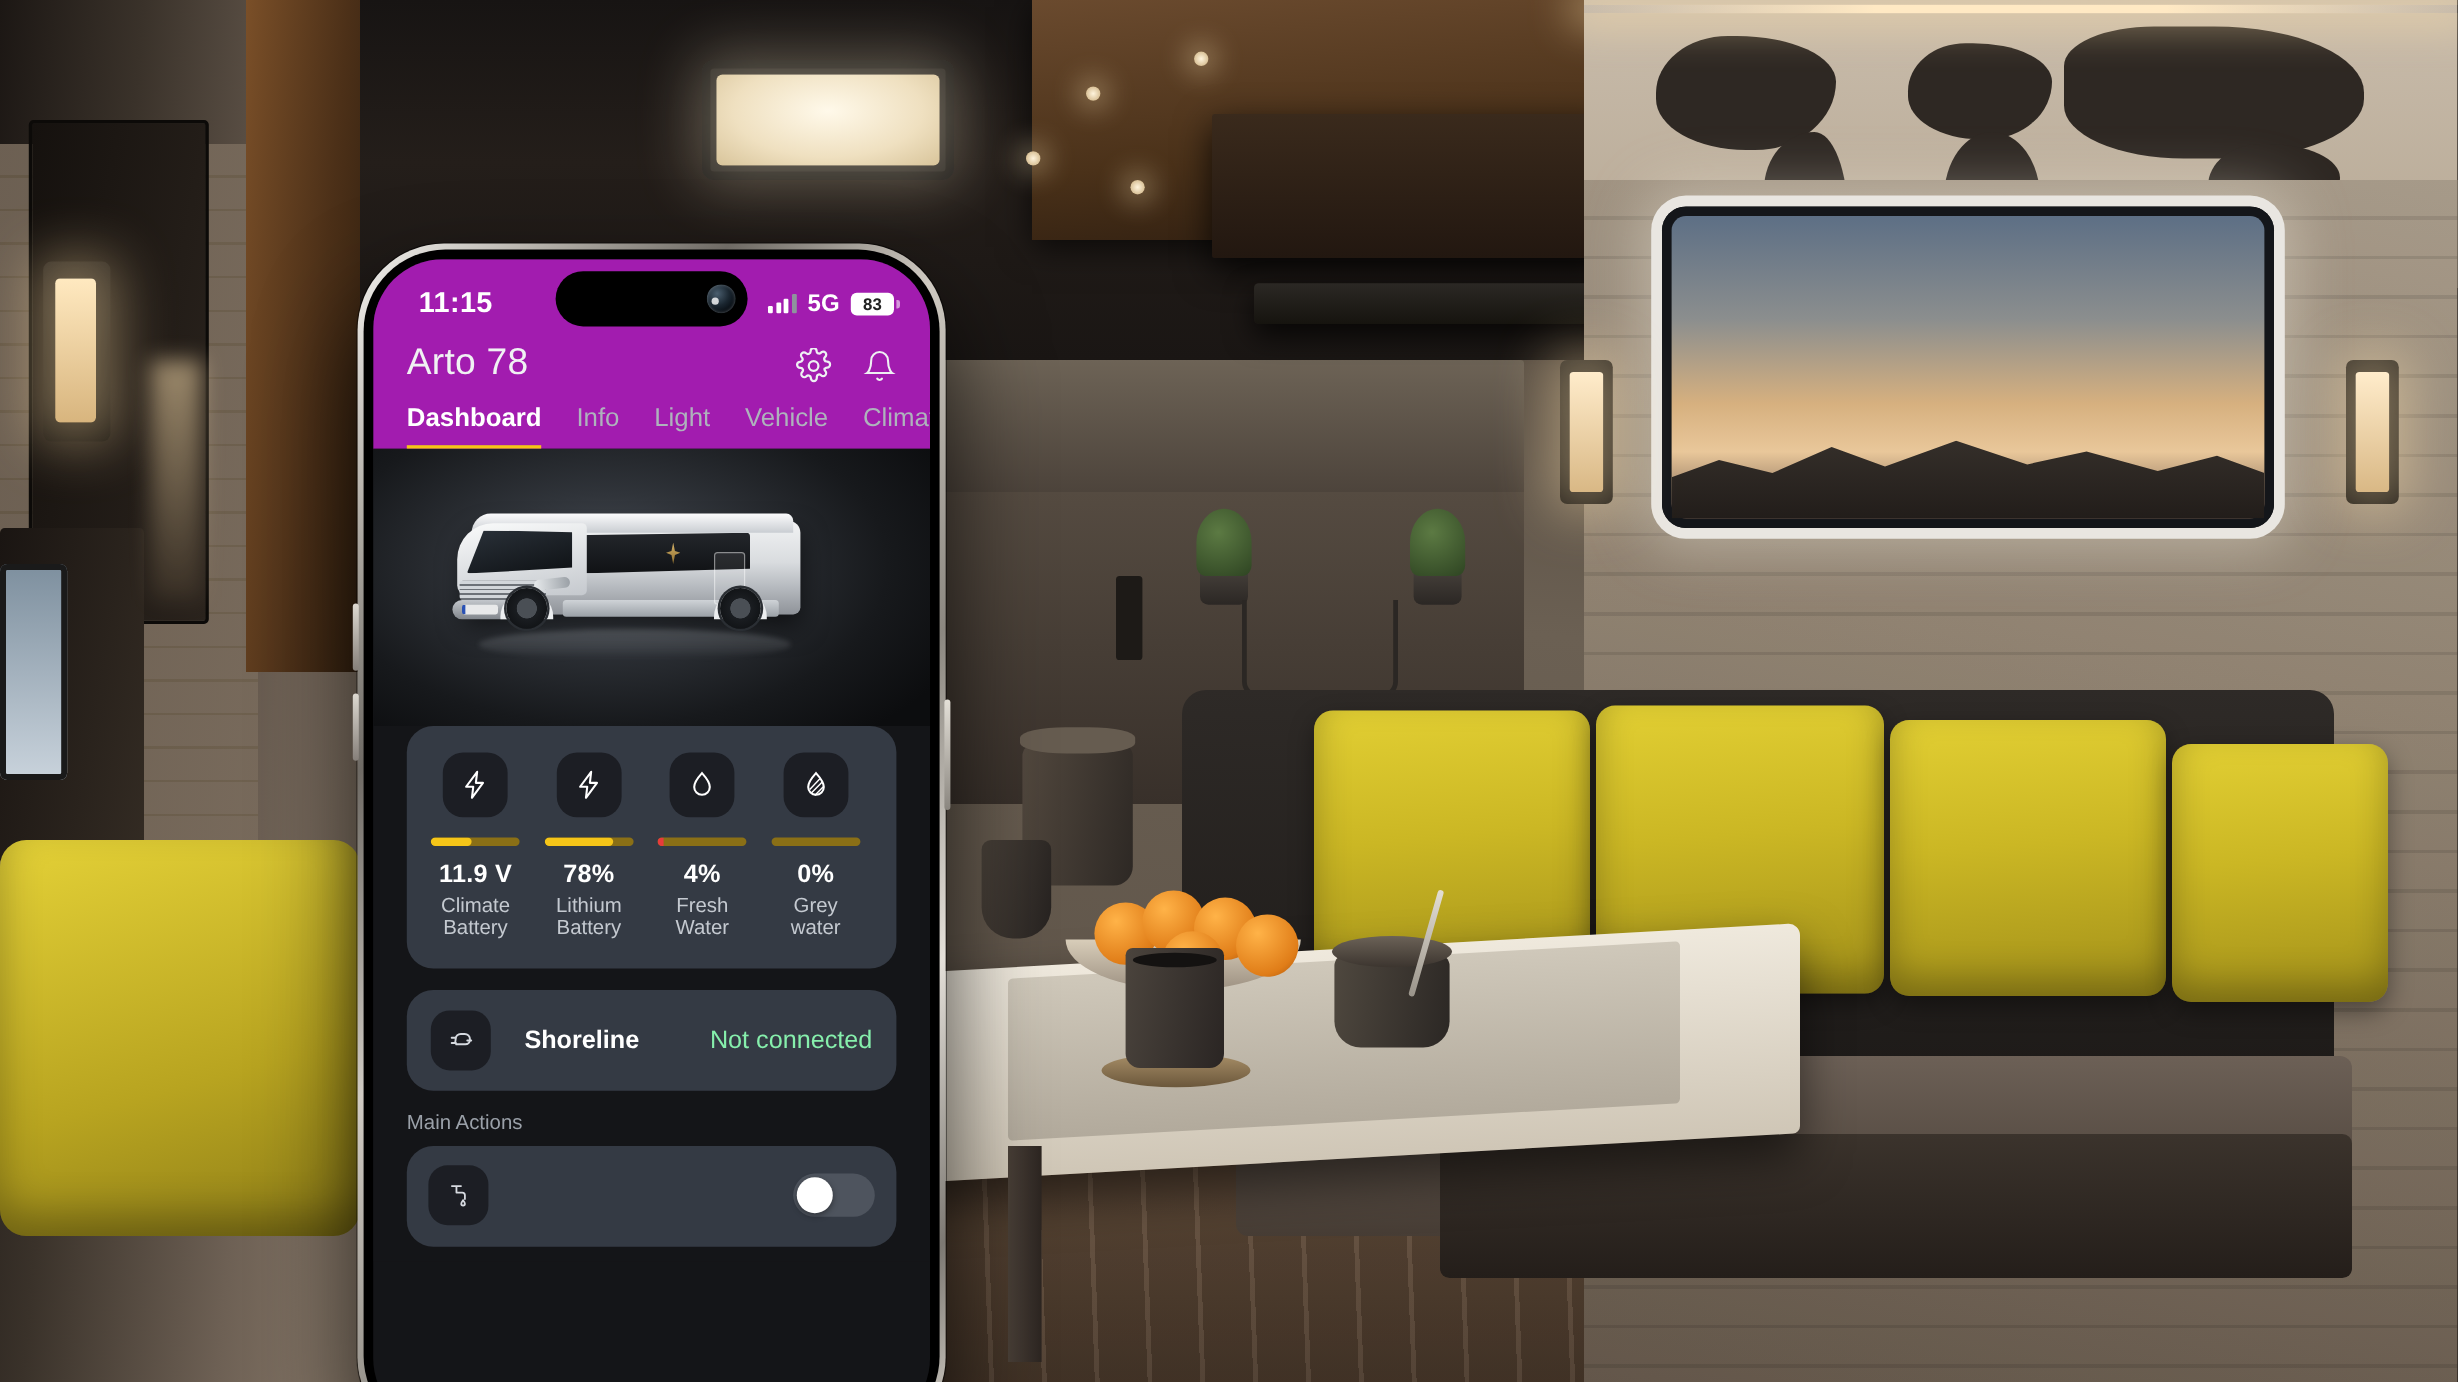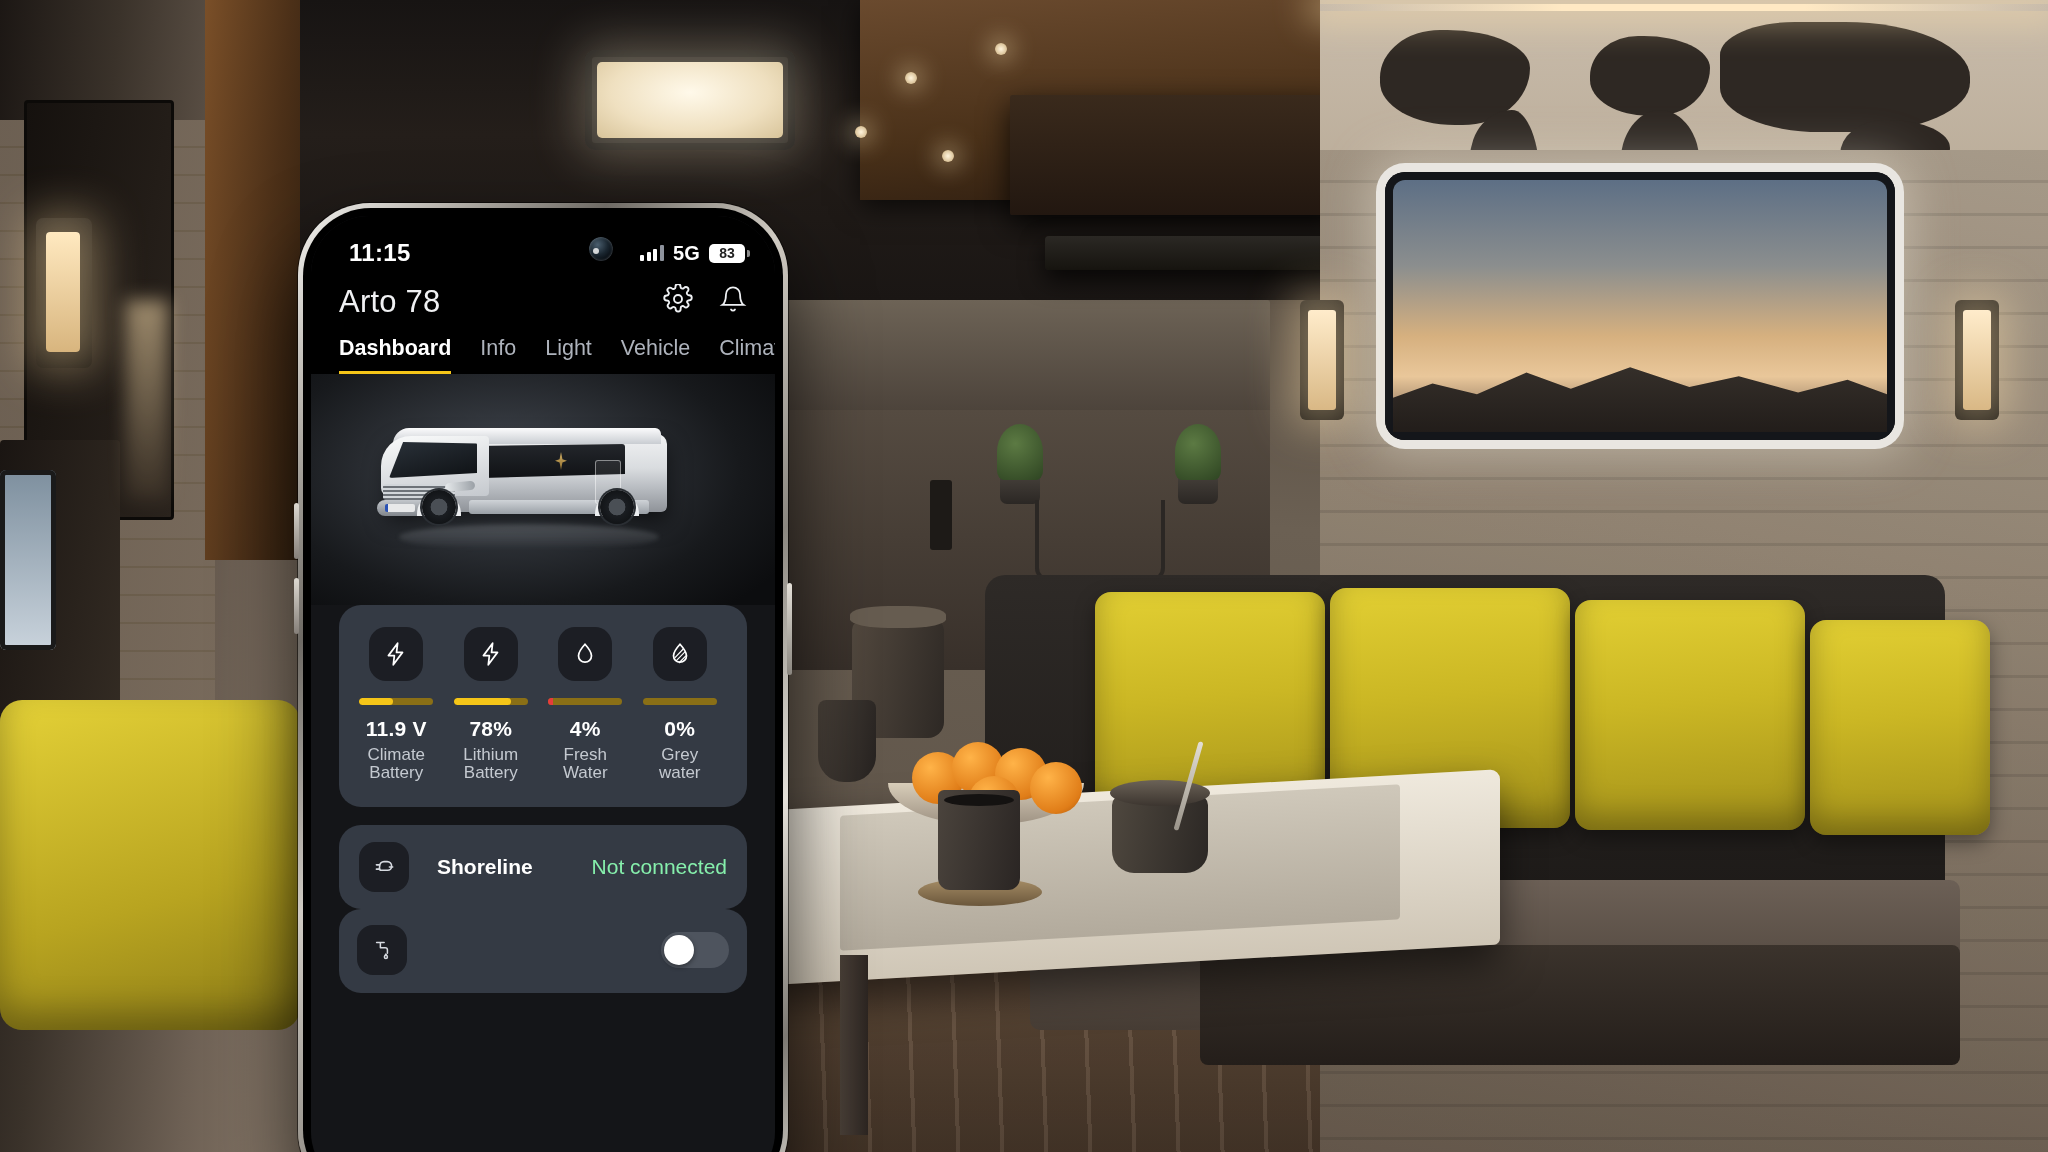--- a/index.html
+++ b/index.html
@@ -180,21 +180,21 @@
   .screen { position:absolute; inset:13px; border-radius:58px; overflow:hidden;
         background:#141518; }
   .btn-side { position:absolute; right:-4px; top:380px; width:5px; height:92px;
         border-radius:3px; background:linear-gradient(180deg,#e4e0d8,#8a867f); }
   .btn-vol1 { position:absolute; left:-4px; top:300px; width:5px; height:56px;
         border-radius:3px; background:linear-gradient(180deg,#ddd9d1,#857f79); }
   .btn-vol2 { position:absolute; left:-4px; top:375px; width:5px; height:56px;
         border-radius:3px; background:linear-gradient(180deg,#ddd9d1,#857f79); }
 
   
-  .topbar { background:#000000; padding-top:14px; }
+  .topbar { background:#a21caf; padding-top:14px; }
   .statusbar { display:flex; align-items:center; justify-content:space-between;
         height:46px; padding:0 30px; position:relative; }
   .clock { color:#fff; font-size:24px; font-weight:700; letter-spacing:.3px;
         margin-left:8px; }
   .island { position:absolute; left:50%; transform:translateX(-50%); top:-4px;
         width:160px; height:46px; border-radius:24px; background:#000;
         display:flex; align-items:center; justify-content:flex-end; padding-right:10px; }
   .lens { width:24px; height:24px; border-radius:50%;
         background:radial-gradient(circle at 36% 32%,#4a5e6e 0%,#1a2630 45%,#0a1016 70%),
                    radial-gradient(circle at 70% 68%,#2e6c5a,#07110e);
@@ -206,21 +206,21 @@
   .bars span { width:4px; background:#fff; border-radius:1px; }
   .bars span:nth-child(1){height:6px}.bars span:nth-child(2){height:9px}
   .bars span:nth-child(3){height:12.5px}.bars span:nth-child(4){height:16px;background:#8e939d}
   .net { color:#fff; font-size:20px; font-weight:600; letter-spacing:.2px; }
   .batt { width:36px; height:19px; border-radius:5px; background:#fff;
         display:flex; align-items:center; justify-content:center; position:relative; }
   .batt b { color:#222; font-size:14px; font-weight:700; }
   .batt::after { content:""; position:absolute; right:-5px; top:6px; width:3px; height:7px;
         border-radius:0 2px 2px 0; background:rgba(255,255,255,.55); }
 
-  .header { display:flex; align-items:flex-start; justify-content:space-between;
+  .header { display:flex; align-items:flex-end; justify-content:space-between;
         padding:8px 28px 6px 28px; }
   .title { color:#f0f1f3; font-size:31px; font-weight:400; letter-spacing:.2px; }
   .hicons { display:flex; gap:26px; align-items:center; }
   .hicons svg { display:block; }
 
   .tabs { display:flex; gap:29px; padding:10px 28px 0 28px;
         overflow:hidden; white-space:nowrap; }
   .tab { color:#aeb3bc; font-size:21.5px; font-weight:500; padding-bottom:10px;
         flex:0 0 auto; }
   .tab.active { color:#fff; font-weight:700;
@@ -554,20 +554,21 @@
             <svg width="26" height="26" viewBox="0 0 24 24" fill="none" stroke="#d6dae0" stroke-width="1.5" stroke-linecap="round">
               <path d="M9 8.5v7a3.5 3.5 0 0 0 3.5 3.5h.5a4 4 0 0 0 4-4v-3a4 4 0 0 0-4-4h-.5A3.5 3.5 0 0 0 9 8.5z" transform="rotate(-90 12 12)"></path>
               <path d="M5 10h3M5 14h3M17 12h3"></path>
             </svg>
           </div>
           <div class="rname">Shoreline</div>
           <div class="rstat">Not connected</div>
         </div>
       </div>
 
+      <div class="sect">Main Actions</div>
       <div class="actions">
 
 
         <div class="act">
           <div class="actrow">
             <div class="aicon">
               <svg width="26" height="26" viewBox="0 0 24 24" fill="none" stroke="#d6dae0" stroke-width="1.4" stroke-linecap="round">
                 <path d="M7 5h7M10.5 5v5M10.5 10h4.5a2 2 0 0 1 2 2v3"></path>
                 <path d="M17 18.5a1.4 1.4 0 1 1-2.8 0c0-.9 1.4-2.6 1.4-2.6s1.4 1.7 1.4 2.6z"></path>
               </svg>

